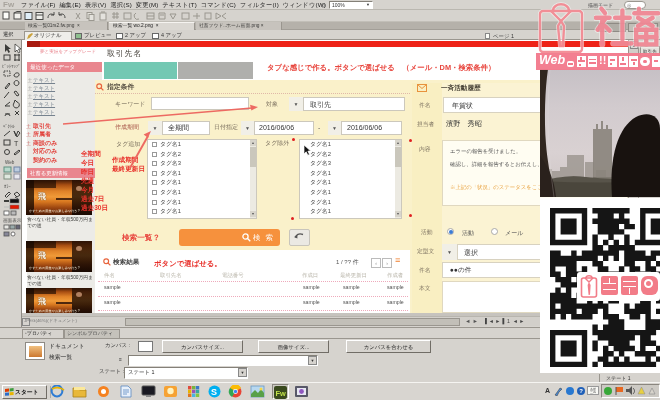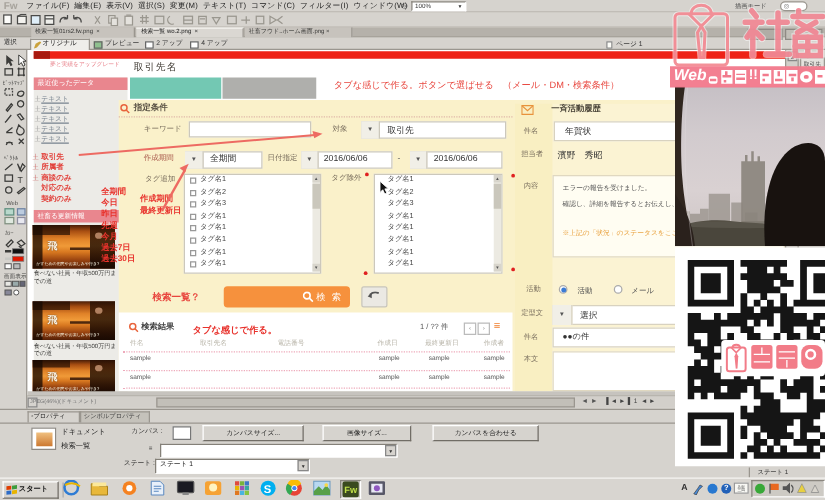--- a/index.html
+++ b/index.html
@@ -188,21 +188,21 @@
  <div class="ab" style="left:3px;top:21px;width:60px;height:4px;font-size:3.2px;color:#ffe;overflow:hidden">かすための用意やお楽しみや行き?</div>
 </div>
 <div class="ab tx" style="left:27px;top:217px;font-size:4.8px;color:#3a3a38;line-height:6px">食べない社員・年収500万円ま<br>での道</div>
 <div class="ab tx" style="left:27px;top:275px;font-size:4.8px;color:#3a3a38;line-height:6px">食べない社員・年収500万円ま<br>での道</div>
 
 <div class="ab" style="left:95px;top:80px;width:533px;height:233px;background:#faf1ca"></div>
 
 <div class="ab" style="left:104px;top:62px;width:73px;height:17px;background:#73c8b3"></div>
 <div class="ab" style="left:178px;top:62px;width:75px;height:17px;background:#afafac"></div>
 
-<div class="ab tx" style="left:267px;top:63.5px;font-size:7.4px;font-weight:normal;color:#e8463e">タブな感じで作る。ボタンで選ばせる　（メール・DM・検索条件）</div>
+<div class="ab tx" style="left:267px;top:63.5px;font-size:7.4px;font-weight:bold;color:#e8463e">タブな感じで作る。ボタンで選ばせる　（メール・DM・検索条件）</div>
 
 <svg class="ab" style="left:96px;top:83px" width="8" height="8" viewBox="0 0 8 8">
     <circle cx="3.2" cy="3.2" r="2.4" fill="none" stroke="#e8643c" stroke-width="1.2"></circle>
     <path d="M5 5l2.4 2.4" stroke="#e8643c" stroke-width="1.2"></path>
   </svg>
 <div class="ab tx" style="left:107px;top:83.5px;font-size:6.8px;color:#5a5245;font-weight:bold">指定条件</div>
 <div class="ab" style="left:95px;top:92.5px;width:315px;height:0;border-top:1px dotted #e0b8a8"></div>
 
 <div class="ab tx" style="left:115px;top:100.5px;font-size:6px;color:#7a6f5e">キーワード</div>
 <div class="ab" style="left:151px;top:97px;width:98px;height:13px;background:#fff;border:1px solid #ccc8bc"></div>
@@ -278,21 +278,21 @@
     <path d="M9 1.5c-4-1.5-7 0-7.5 3" fill="none" stroke="#555" stroke-width="1.4"></path>
     <path d="M0 4l3.4-2v3.6z" fill="#555"></path>
   </svg>
 
 <div class="ab" style="left:95px;top:250px;width:315px;height:63px;background:#fff"></div>
 <svg class="ab" style="left:103px;top:258px" width="8" height="8" viewBox="0 0 8 8">
     <circle cx="3.2" cy="3.2" r="2.4" fill="none" stroke="#e8643c" stroke-width="1.2"></circle>
     <path d="M5 5l2.4 2.4" stroke="#e8643c" stroke-width="1.2"></path>
   </svg>
 <div class="ab tx" style="left:113px;top:258.5px;font-size:6.6px;color:#444;font-weight:bold">検索結果</div>
-<div class="ab tx" style="left:154px;top:259.5px;font-size:7.4px;font-weight:bold;color:#e8322c">タブな感じで作る。</div>
+<div class="ab tx" style="left:154px;top:259.5px;font-size:7.4px;font-weight:bold;color:#e8322c">ボタンで選ばせる。</div>
 <div class="ab tx" style="left:336px;top:259px;font-size:6px;color:#555">1 / ?? 件</div>
 <div class="ab" style="left:371px;top:257.5px;width:10px;height:10px;background:#fff;border:1px solid #bbb;font-size:5px;color:#888;text-align:center;line-height:9px">‹</div>
 <div class="ab" style="left:382px;top:257.5px;width:10px;height:10px;background:#fff;border:1px solid #bbb;font-size:5px;color:#888;text-align:center;line-height:9px">›</div>
 <div class="ab tx" style="left:395px;top:256px;font-size:9px;color:#f08030;font-weight:bold">≡</div>
 <div class="ab tx" style="left:104px;top:272.5px;font-size:5.4px;color:#b8b4a8">件名</div>
 <div class="ab tx" style="left:160px;top:272.5px;font-size:5.4px;color:#b8b4a8">取引先名</div>
 <div class="ab tx" style="left:222px;top:272.5px;font-size:5.4px;color:#b8b4a8">電話番号</div>
 <div class="ab tx" style="left:302px;top:272.5px;font-size:5.4px;color:#b8b4a8">作成日</div>
 <div class="ab tx" style="left:340px;top:272.5px;font-size:5.4px;color:#b8b4a8">最終更新日</div>
 <div class="ab tx" style="left:387px;top:272.5px;font-size:5.4px;color:#b8b4a8">作成者</div>

